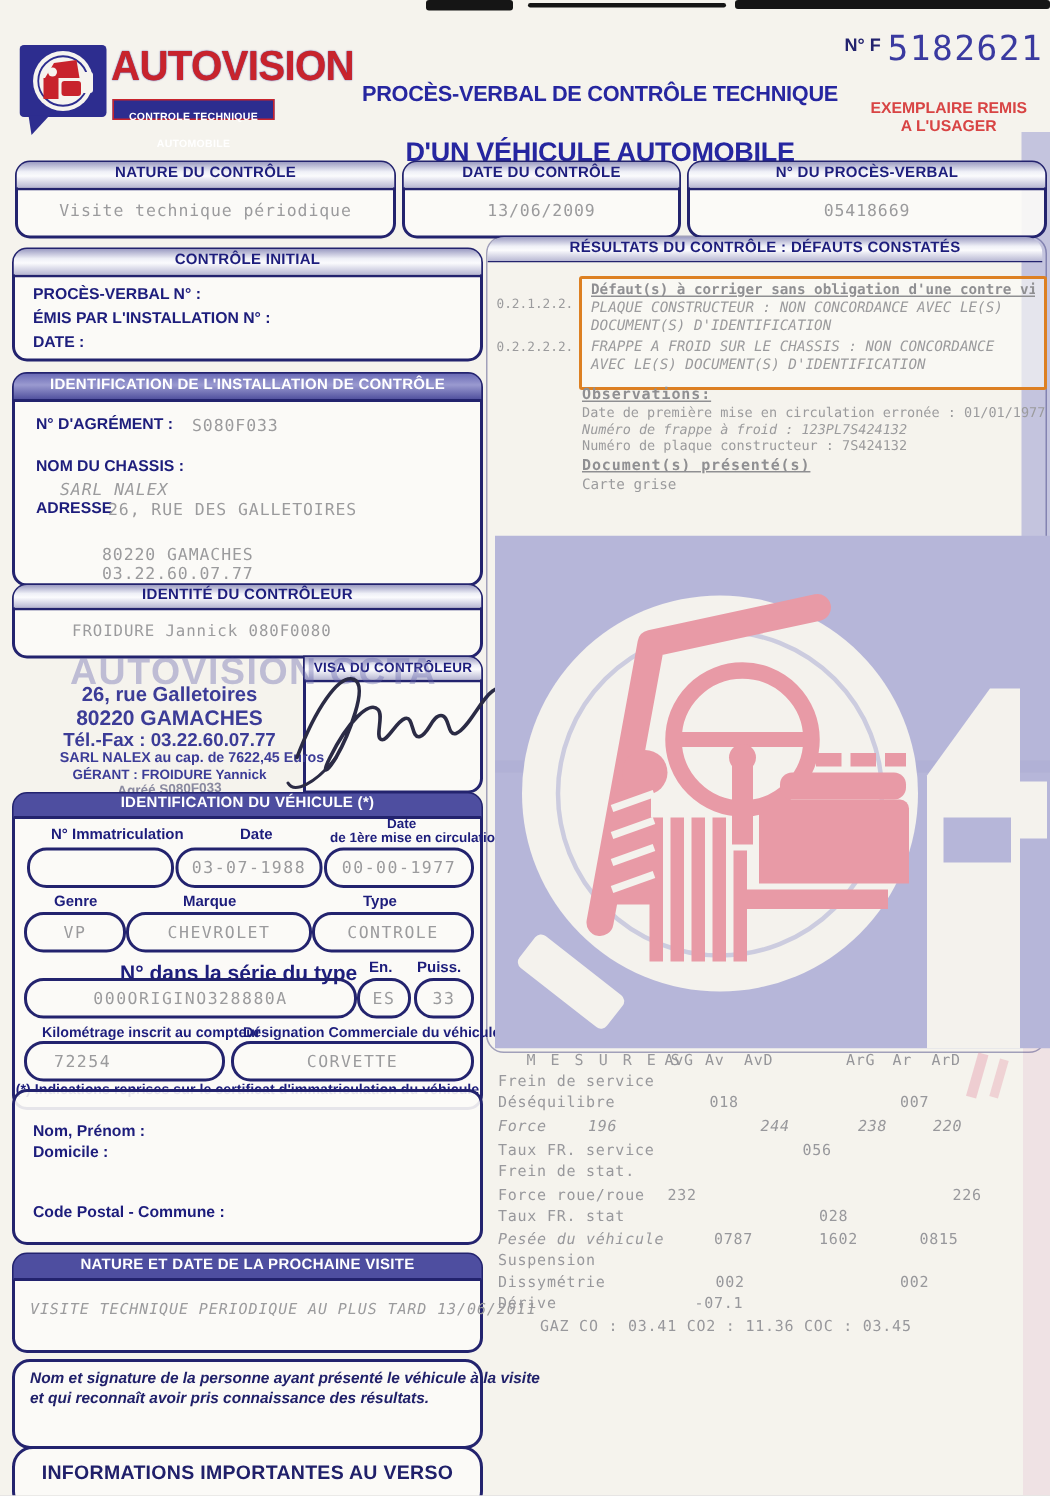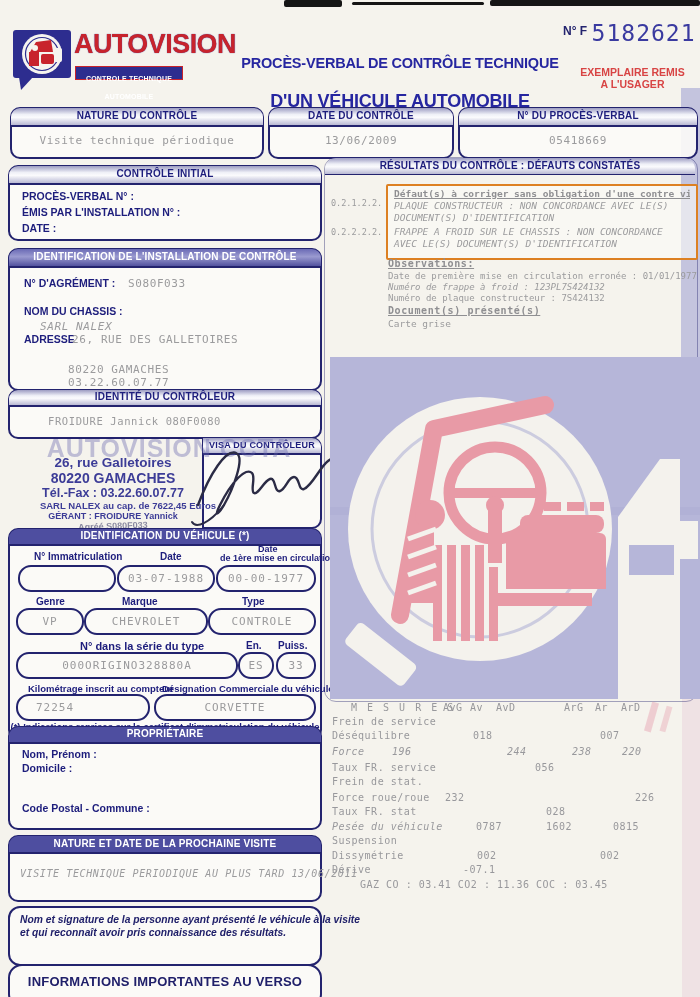--- a/index.html
+++ b/index.html
@@ -157,21 +157,21 @@
     <div class="field" style="left:6px;top:78px;width:64px;">
         <span class="fval">VP</span>
       </div>
     <div class="field" style="left:74px;top:78px;width:120px;">
         <span class="fval">CHEVROLET</span>
       </div>
     <div class="field" style="left:198px;top:78px;width:104px;">
         <span class="fval">CONTROLE</span>
       </div>
 
-    <div class="lbl" style="left:70px;top:110px;font-size:11px;">N° dans la série du type</div>
+    <div class="lbl" style="left:70px;top:110px;font-size:14px;">N° dans la série du type</div>
     <div class="lbl" style="left:236px;top:110px;font-size:10px;">En.</div>
     <div class="lbl" style="left:268px;top:110px;font-size:10px;">Puiss.</div>
 
     <div class="field" style="left:6px;top:122px;width:218px;">
         <span class="fval">000ORIGINO328880A</span>
       </div>
     <div class="field" style="left:228px;top:122px;width:32px;">
         <span class="fval">ES</span>
       </div>
     <div class="field" style="left:266px;top:122px;width:36px;">
@@ -185,21 +185,20 @@
         <span class="fval" style="text-align:left;padding-left:18px;">72254</span>
       </div>
     <div class="field" style="left:144px;top:164px;width:158px;">
         <span class="fval">CORVETTE</span>
       </div>
 
     <div class="lbl" style="left:0;top:191px;width:100%;text-align:center;font-size:9.5px;font-weight:bold;">(*) Indications reprises sur le certificat d'immatriculation du véhicule</div>
   </div>
 
   <div class="box" style="left:8px;top:726px;width:310px;height:100px;">
-    <div class="band bandS" style="height:15px;line-height:14px;">PROPRIÉTAIRE</div>
     <div class="lbl" style="left:12px;top:20px;">Nom, Prénom :</div>
     <div class="lbl" style="left:12px;top:34px;">Domicile :</div>
     <div class="lbl" style="left:12px;top:74px;">Code Postal - Commune :</div>
   </div>
 
   <div class="box" style="left:8px;top:835px;width:310px;height:63px;">
     <div class="band bandS" style="height:16px;line-height:15px;">NATURE ET DATE DE LA PROCHAINE VISITE</div>
     <div class="mach machI" style="left:10px;top:31px;font-size:10px;">VISITE TECHNIQUE PERIODIQUE AU PLUS TARD 13/06/2011</div>
   </div>
 

